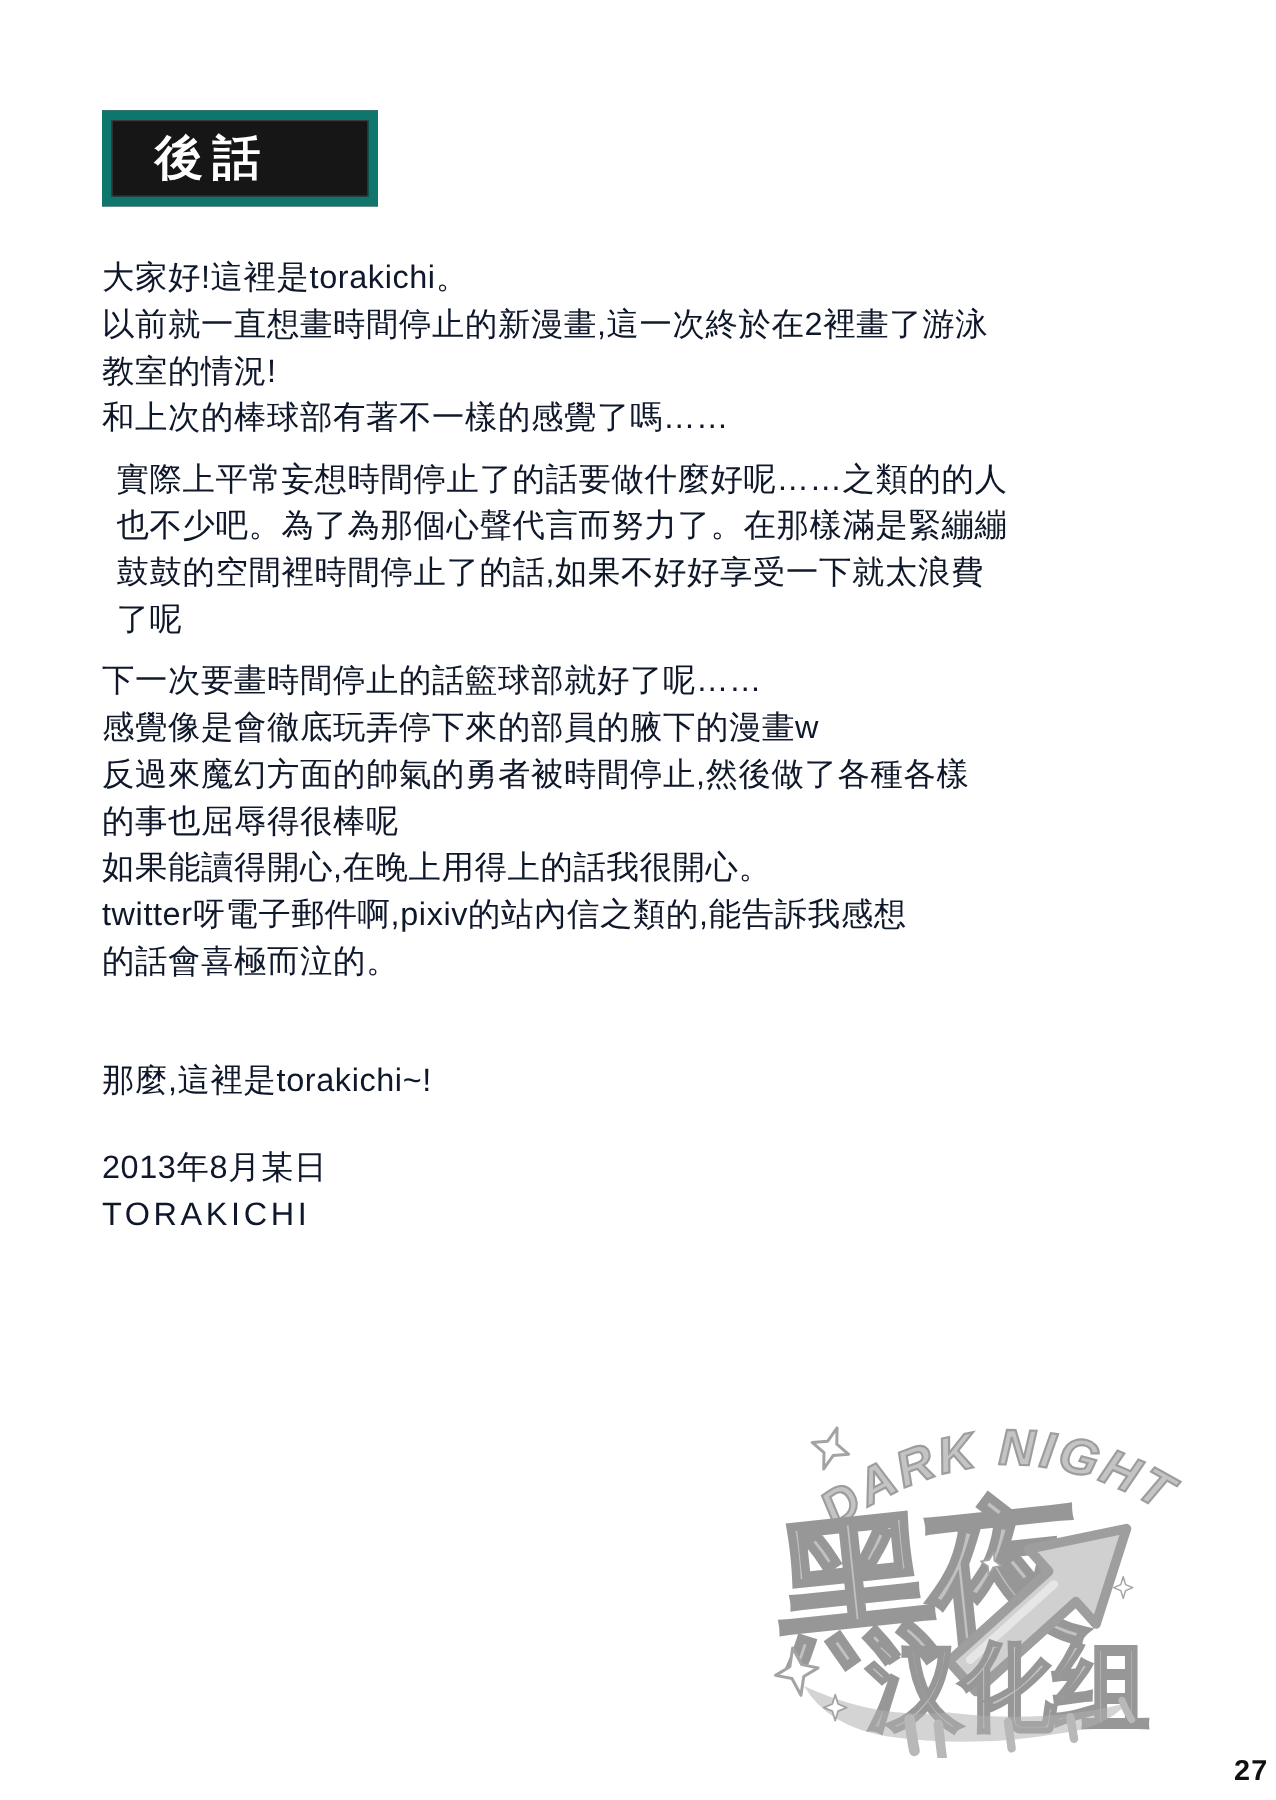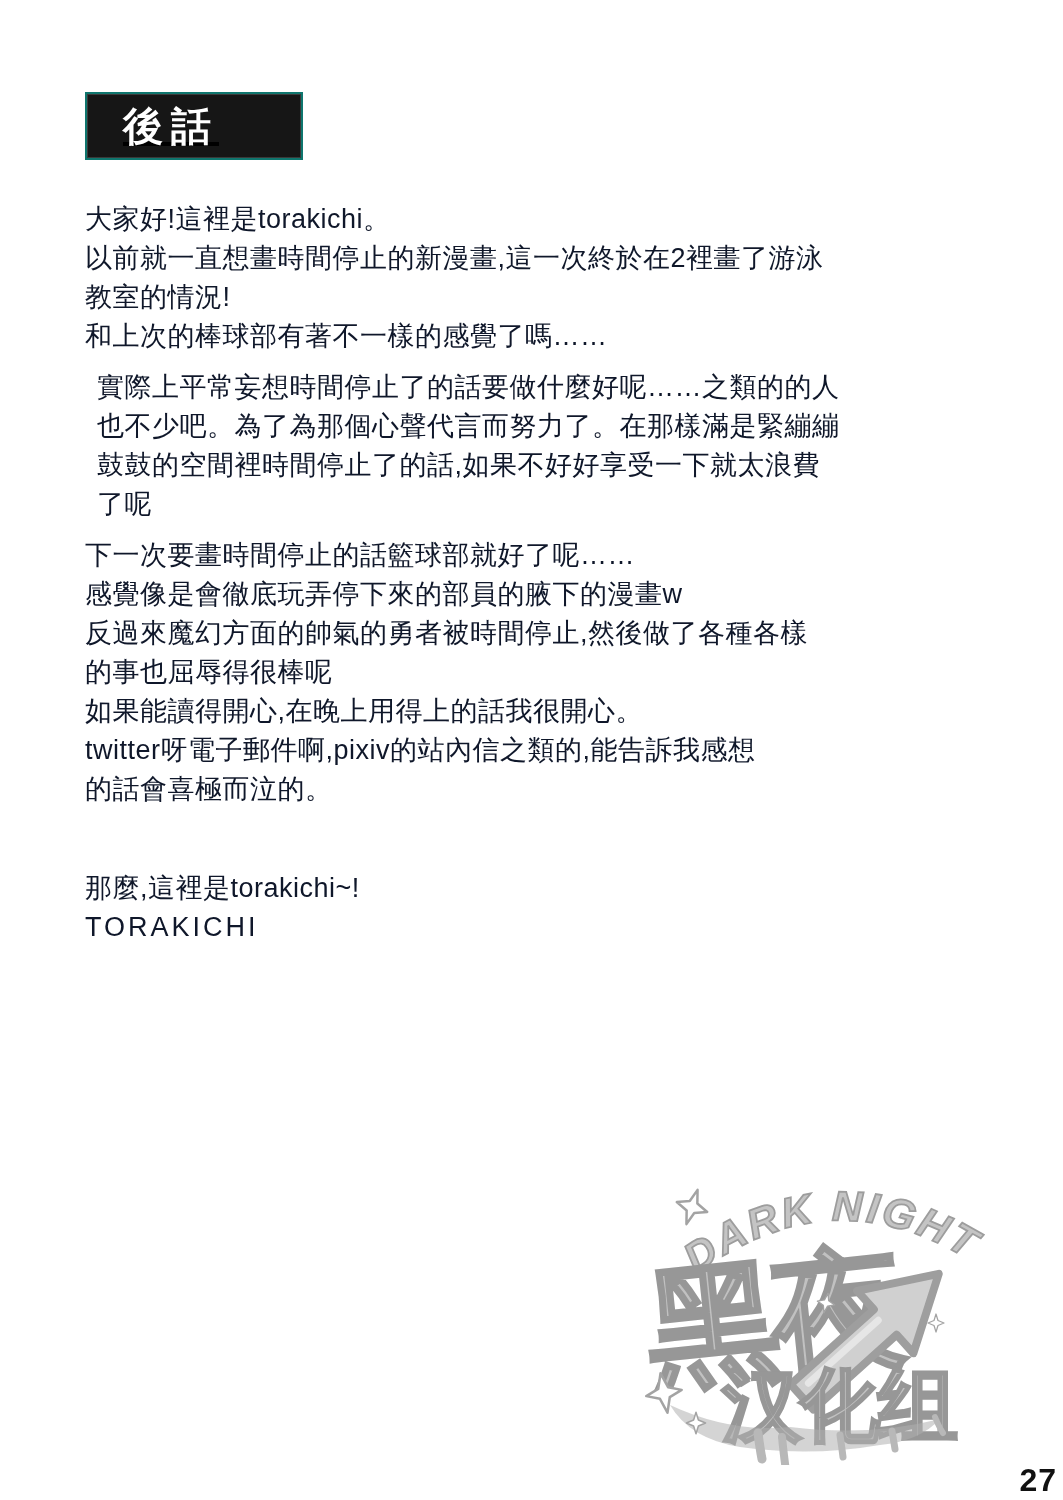--- a/index.html
+++ b/index.html
@@ -19,26 +19,25 @@
     position: absolute;
     left: 85px;
     top: 0;
     width: 900px;
   }
   .title-box {
     margin-top: 92px;
     width: 178px;
     height: 48px;
     background: #161616;
-    border: 2px solid #0f766e;
+    border: 8px solid #0f766e;
     box-shadow: 0 0 0 1px #3a3a3a inset;
     padding: 8px 0 8px 36px;
     display: flex;
     align-items: center;
-    text-decoration: underline;
   }
   .title-text {
     color: #ffffff;
     font-size: 40px;
     font-weight: bold;
     letter-spacing: 8px;
     line-height: 1;
   }
   .para, .closing, .dateline, .sig {
     margin: 0;
@@ -90,21 +89,21 @@
     font-size: 80px;
     fill: #bcbcbc;
     stroke: #8f8f8f;
     stroke-width: 2.5px;
     letter-spacing: -2px;
   }
   .pagenum {
     position: absolute;
     right: 6px;
     top: 1462px;
-    font-size: 32px;
+    font-size: 24px;
     font-weight: bold;
     color: #111111;
     letter-spacing: 1px;
   }
 </style>
 </head>
 <body>
 
 <div class="page">
   <div class="content">
@@ -123,20 +122,21 @@
 了呢</p>
     <p class="para p4">下一次要畫時間停止的話籃球部就好了呢……
 感覺像是會徹底玩弄停下來的部員的腋下的漫畫w
 反過來魔幻方面的帥氣的勇者被時間停止,然後做了各種各樣
 的事也屈辱得很棒呢</p>
     <p class="para p6">如果能讀得開心,在晚上用得上的話我很開心。
 twitter呀電子郵件啊,pixiv的站內信之類的,能告訴我感想
 的話會喜極而泣的。</p>
 
     <p class="closing">那麼,這裡是torakichi~!</p>
+    <p class="dateline">2013年8月某日</p>
     <p class="para sig">TORAKICHI</p>
   </div>
 
   <div class="watermark">
     <svg width="390" height="310" viewBox="0 0 390 310">
       <defs>
         <path id="arcpath" d="M 55 128 Q 200 12 350 112" fill="none"></path>
       </defs>
 
       <text class="wm-arc">

